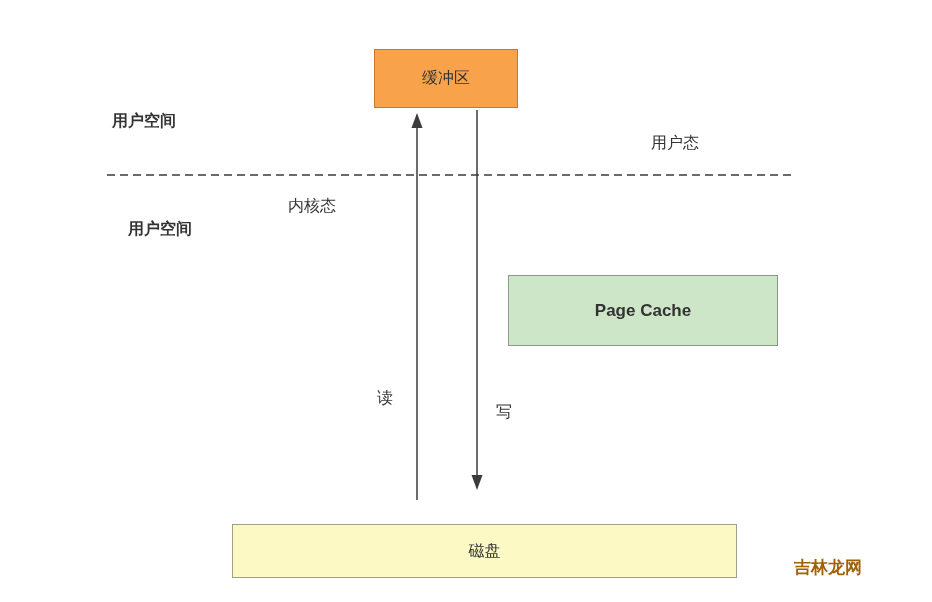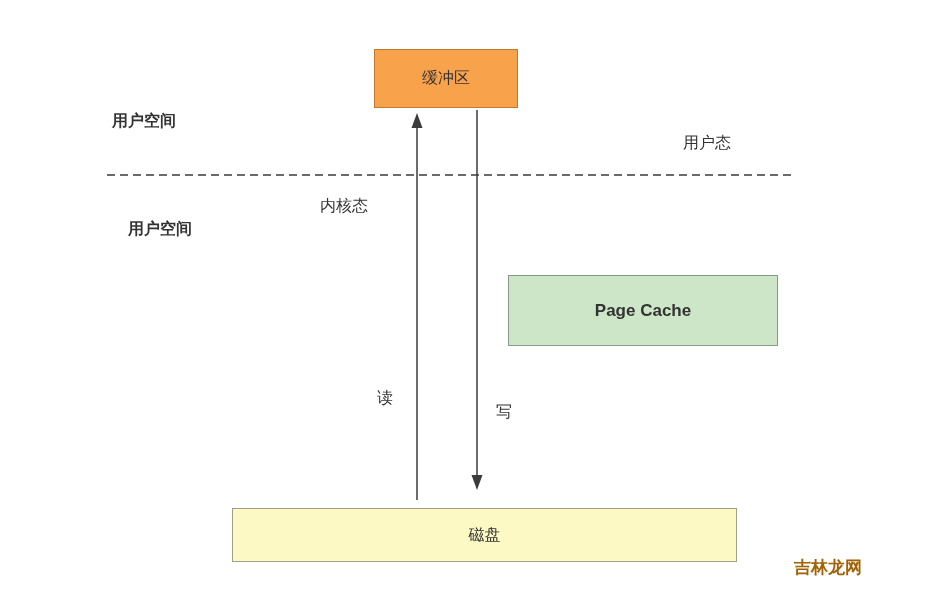--- a/index.html
+++ b/index.html
@@ -45,36 +45,36 @@
     top: 275px;
     width: 270px;
     height: 71px;
     background: #CDE6C8;
     border: 1px solid #8A9A8A;
     font-weight: bold;
     font-size: 17px;
   }
   .disk-box {
     left: 232px;
-    top: 508px;
+    top: 524px;
     width: 505px;
     height: 54px;
     background: #FCF9C5;
     border: 1px solid #A0A089;
   }
   .label {
     position: absolute;
     font-size: 16px;
     color: #333333;
     white-space: nowrap;
   }
   .bold { font-weight: bold; }
   .user-space-label { left: 112px; top: 111px; }
-  .user-mode-label  { left: 651px; top: 133px; margin-left: 32px; }
-  .kernel-mode-label { left: 288px; top: 196px; margin-left: 32px; }
+  .user-mode-label  { left: 651px; top: 133px; }
+  .kernel-mode-label { left: 288px; top: 196px; }
   .kernel-space-label { left: 128px; top: 219px; }
   .read-label  { left: 377px; top: 388px; }
   .write-label { left: 496px; top: 402px; }
   .watermark {
     position: absolute;
     left: 794px;
     top: 556px;
     font-size: 17px;
     font-weight: bold;
     color: #a16207;

